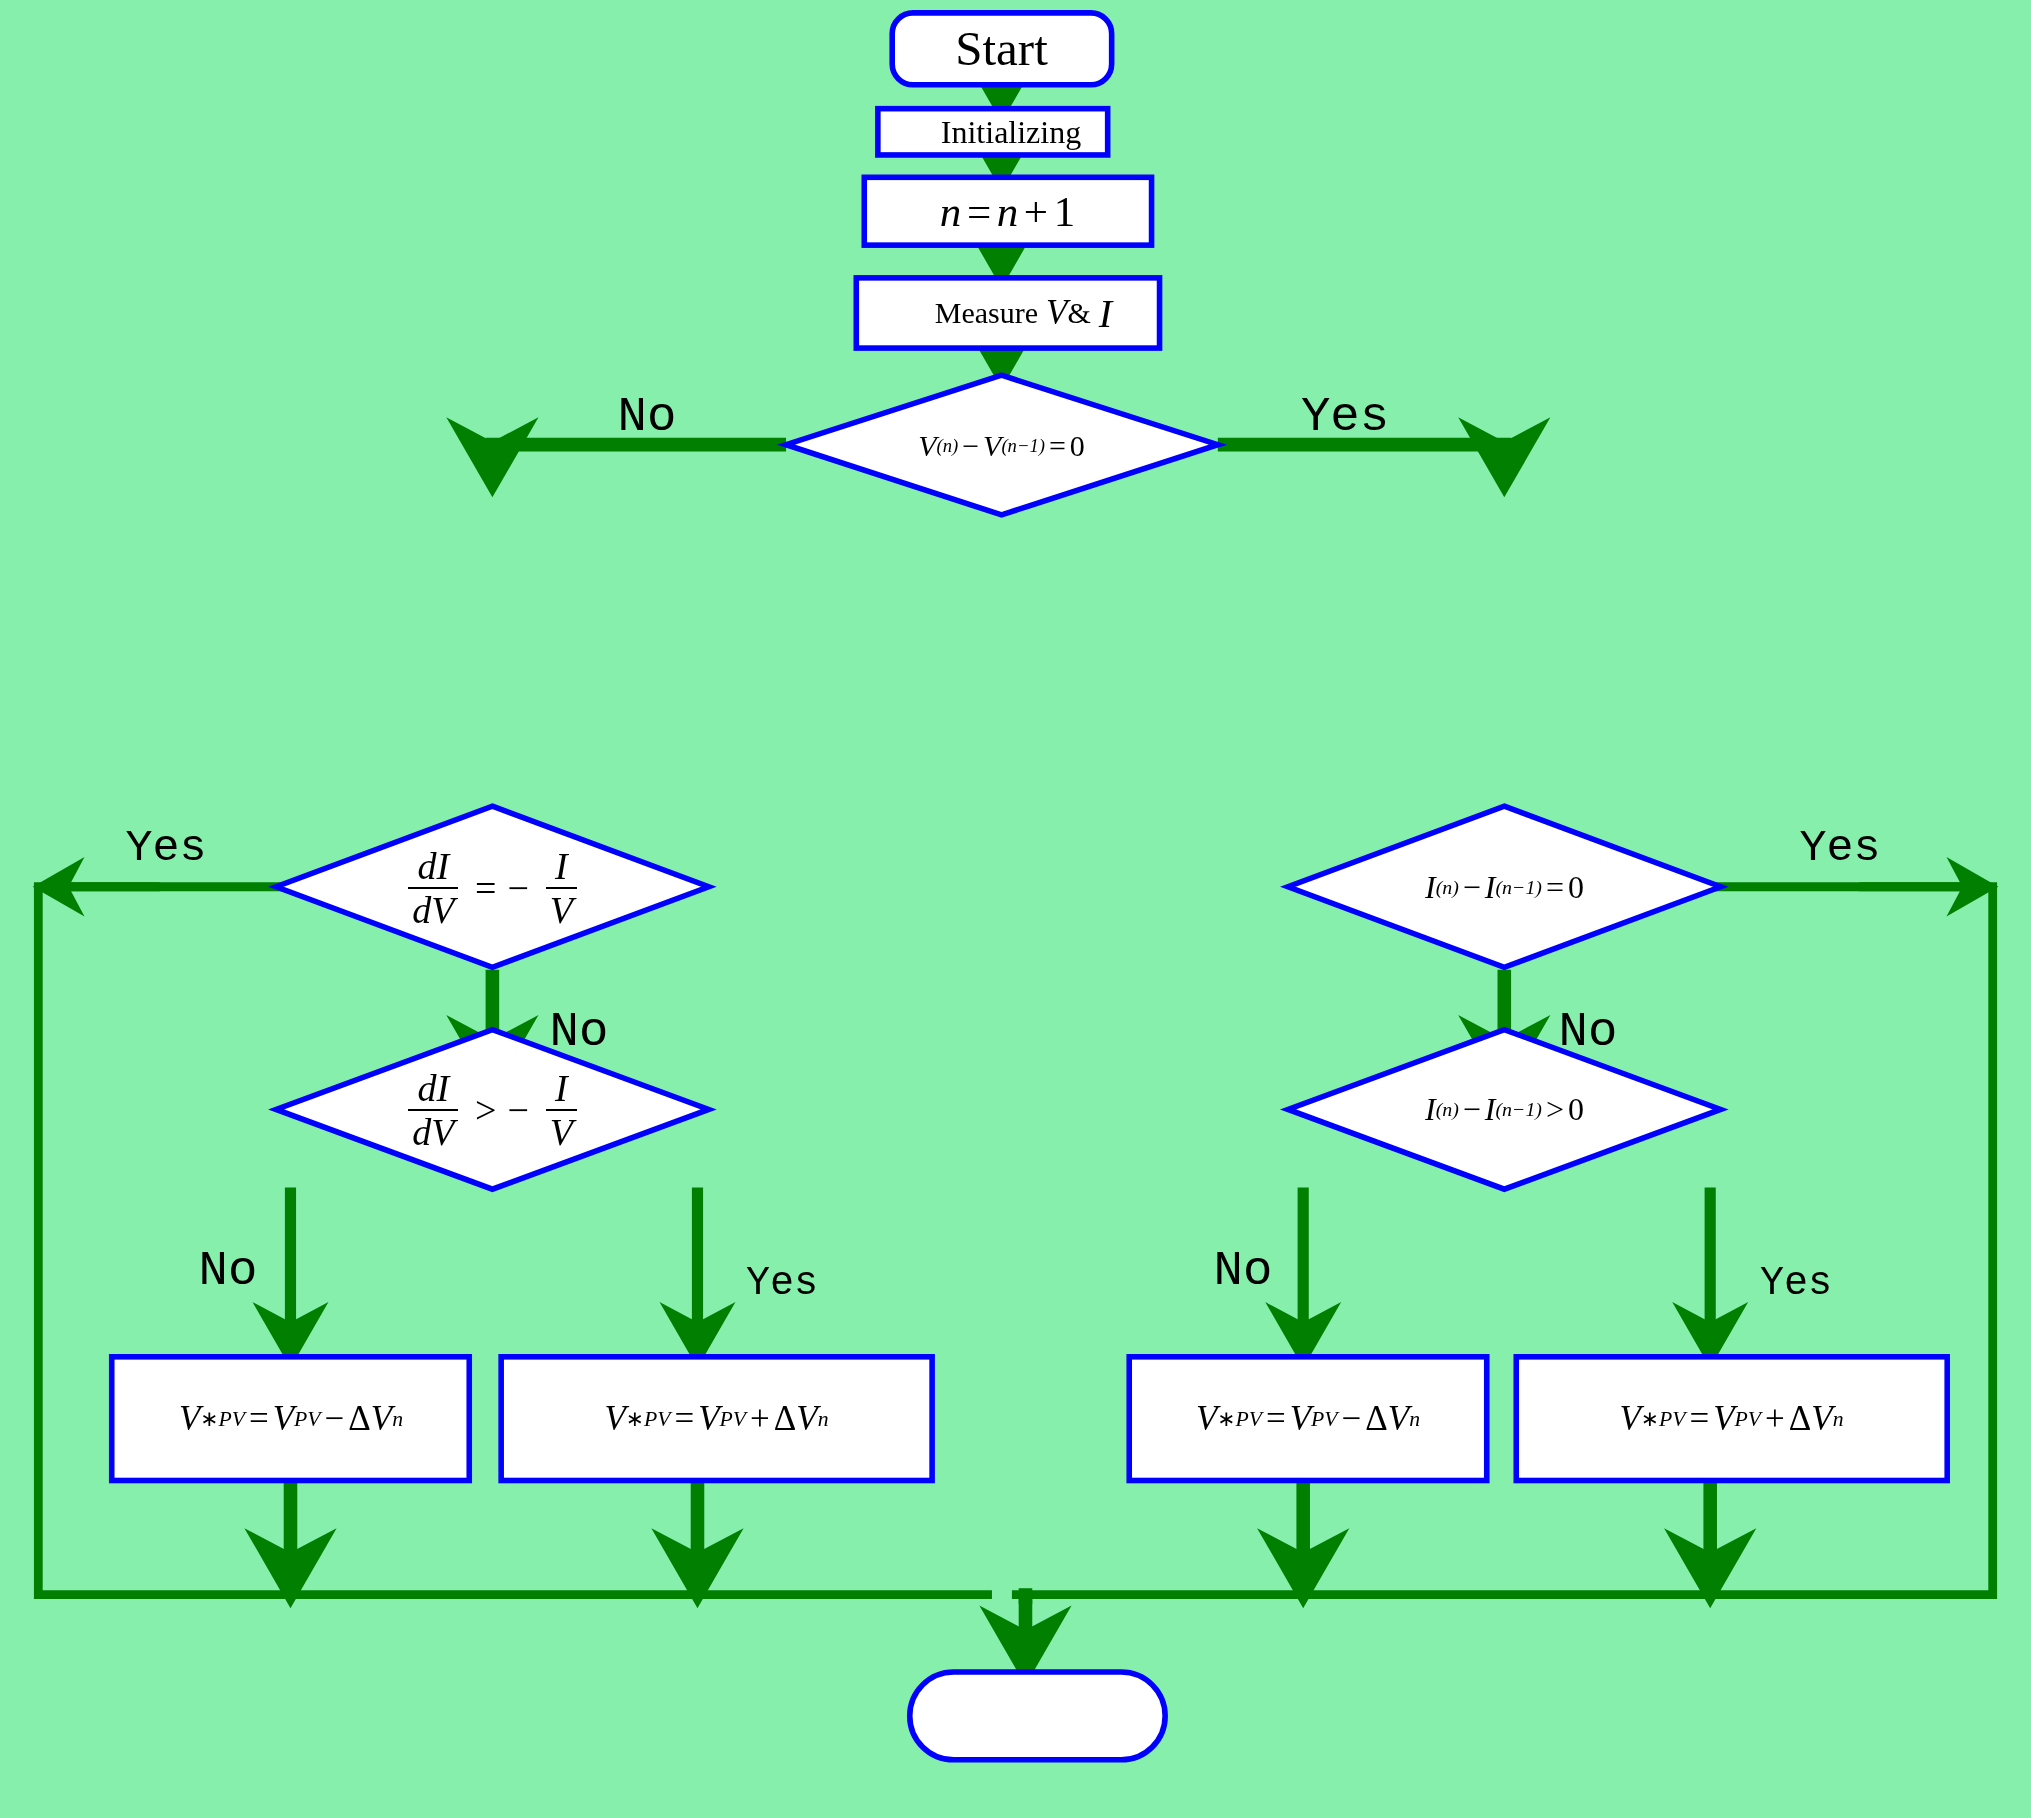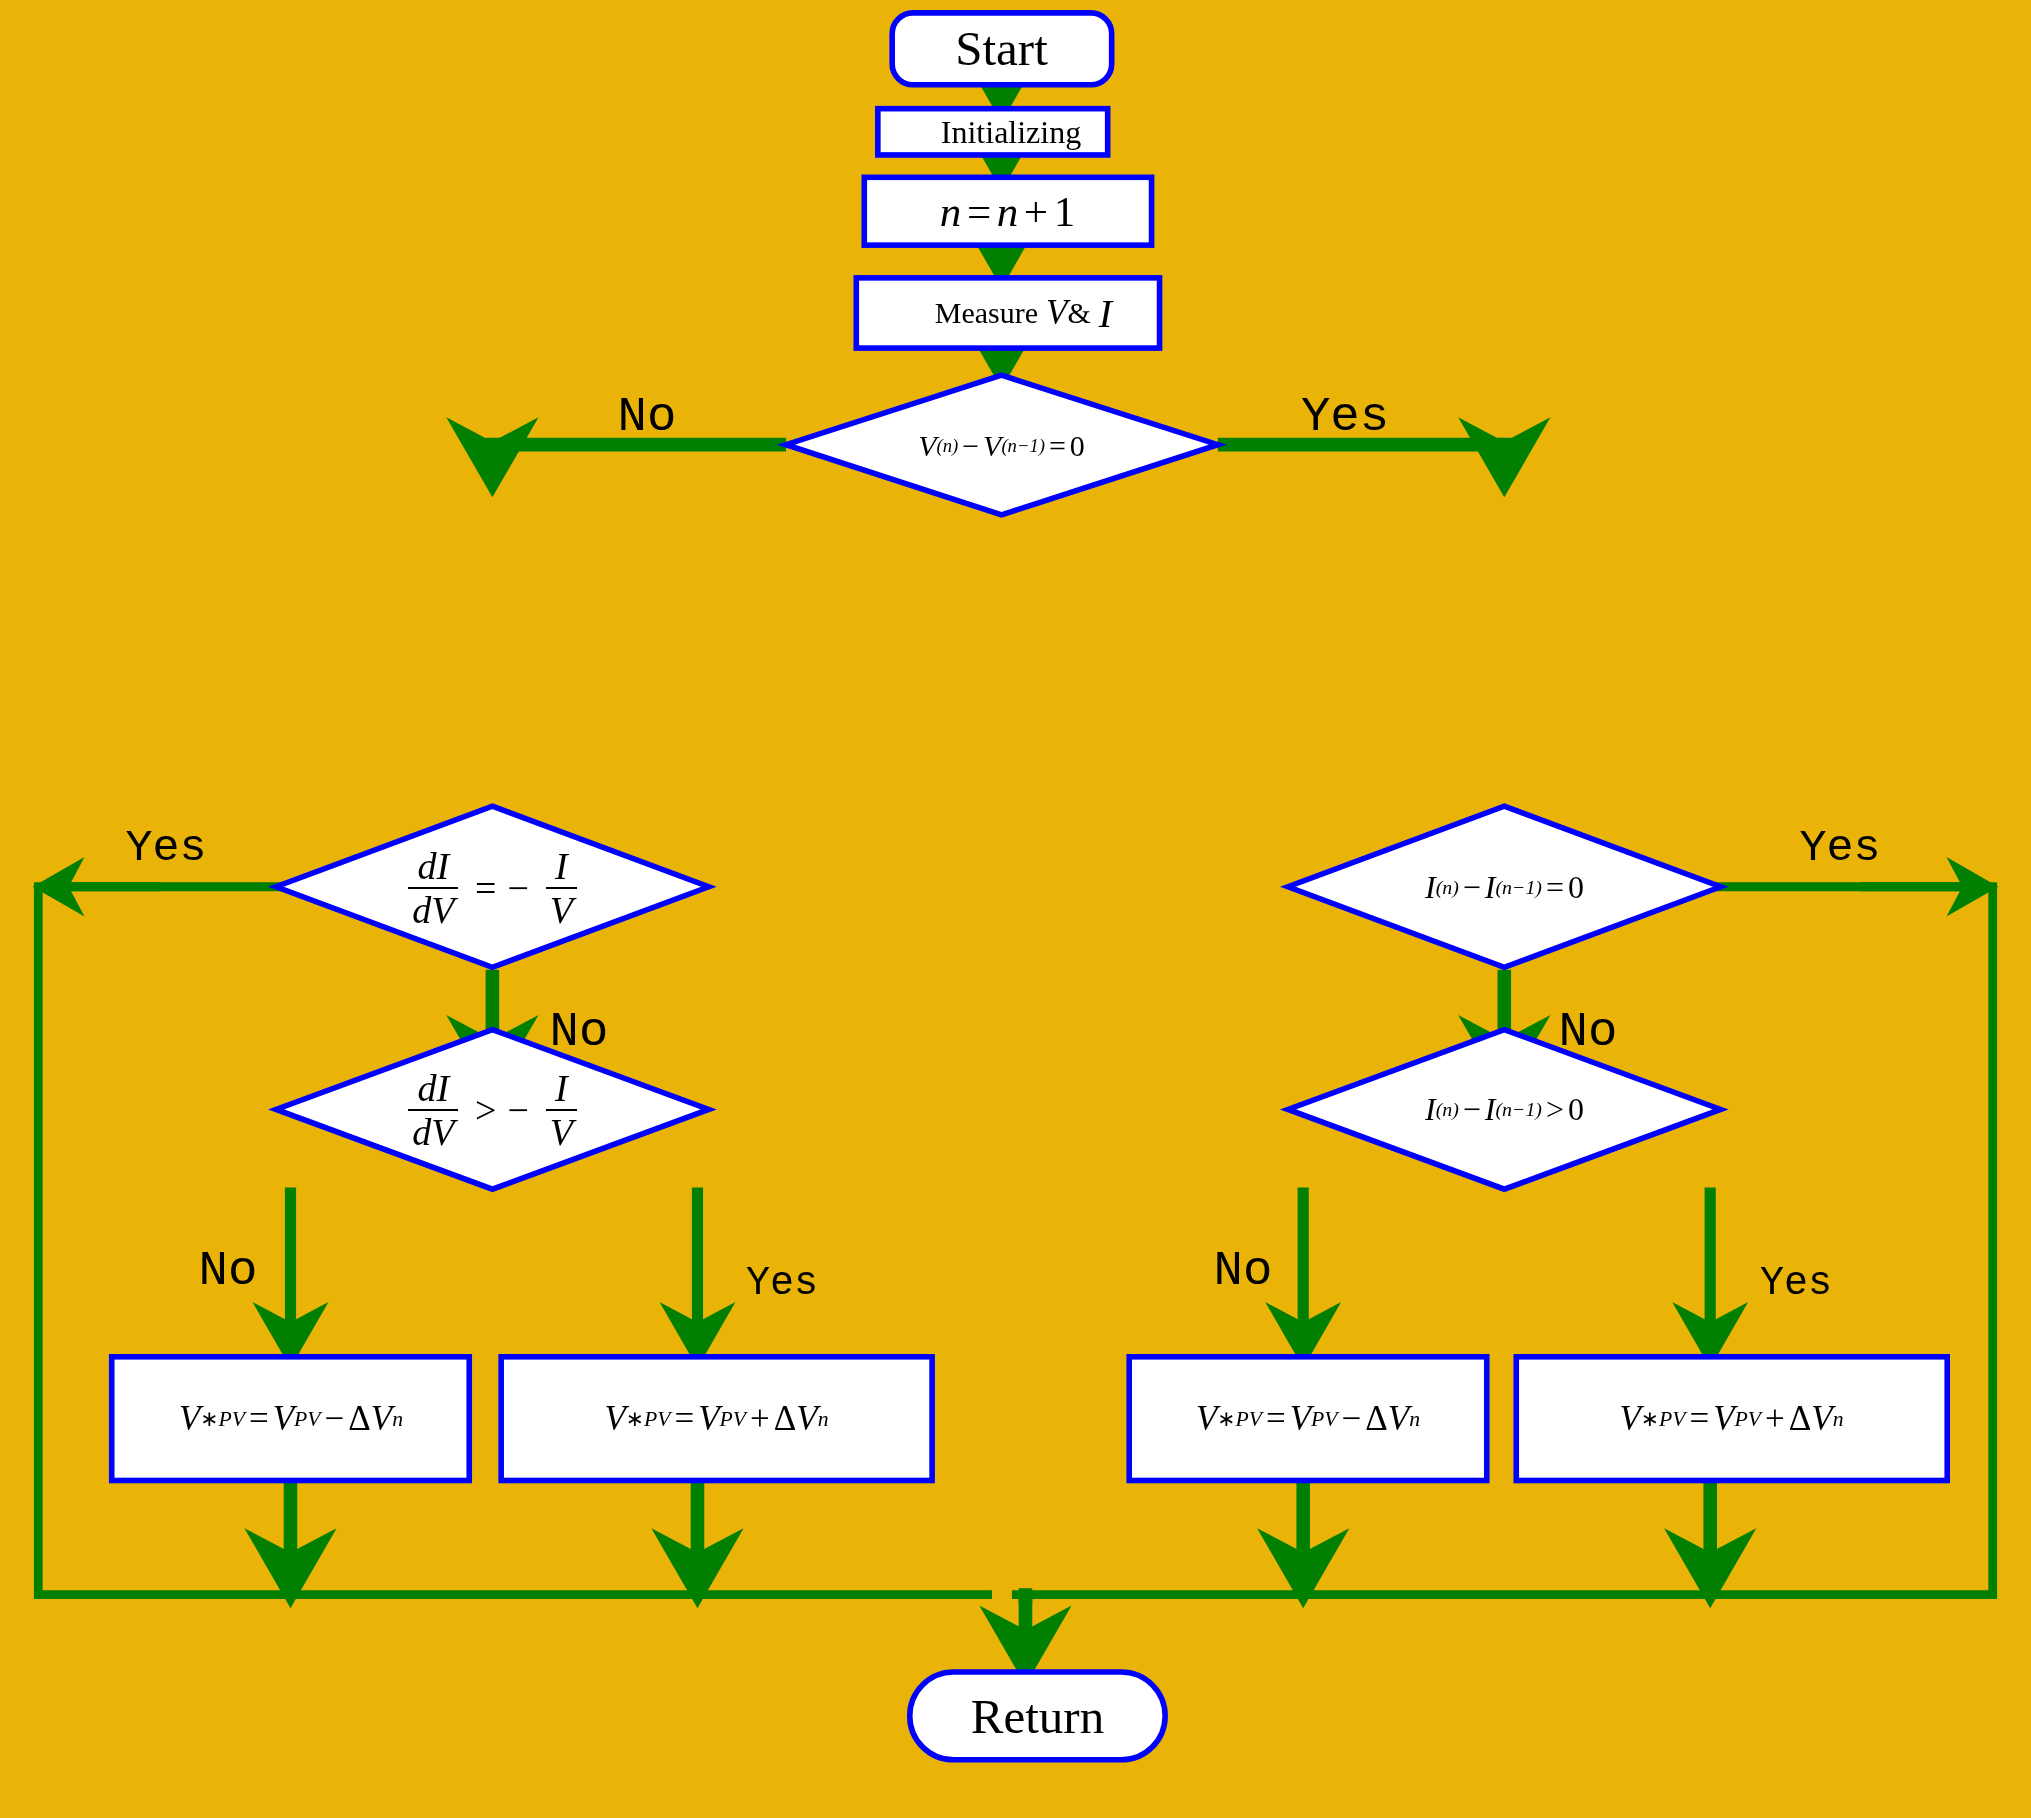--- a/index.html
+++ b/index.html
@@ -1,17 +1,17 @@
 <!DOCTYPE html>
 <html style="font-size:12.8px"><head>
 <meta charset="utf-8">
 <style>
   html,body{margin:0;padding:0;background:#ffffff;}
   body{width:2031px;height:1819px;font-family:"Liberation Serif",serif;}
-  #stage{position:relative;width:2031px;height:1819px;overflow:hidden;background:#eab308;}
+  #stage{position:relative;width:2031px;height:1819px;overflow:hidden;background:#86efac;}
   svg{position:absolute;left:0;top:0;width:2031px;height:1819px;}
 
   .nodetext{
     position:absolute;
     display:flex;align-items:center;justify-content:center;
     text-align:center;
     font-family:"Liberation Serif",serif;
     color:#000;
     white-space:nowrap;
     pointer-events:none;
@@ -249,21 +249,20 @@
       <sub>PV</sub>
     <span class="opn">=</span>
     <span class="mi">V</span>
       <sub>PV</sub>
     <span class="opn">+</span>
     <span>Δ</span>
       <span class="mi">V</span>
       <sub>n</sub>
   </div>
 
-  <div class="nodetext" style="left:910px;top:1672px;width:255px;height:88px;font-size:49px;">Return</div>
 
   <div class="edgelabel" style="left:583px;top:389px;width:128px;height:56px;font-size:49px;">No</div>
 
   <div class="edgelabel" style="left:1273px;top:389px;width:144px;height:56px;font-size:49px;">Yes</div>
 
   <div class="edgelabel" style="left:94px;top:820px;width:144px;height:56px;font-size:45px;">Yes</div>
 
   <div class="edgelabel" style="left:523px;top:1004px;width:112px;height:56px;font-size:49px;">No</div>
 
   <div class="edgelabel" style="left:172px;top:1243px;width:112px;height:56px;font-size:49px;">No</div>

